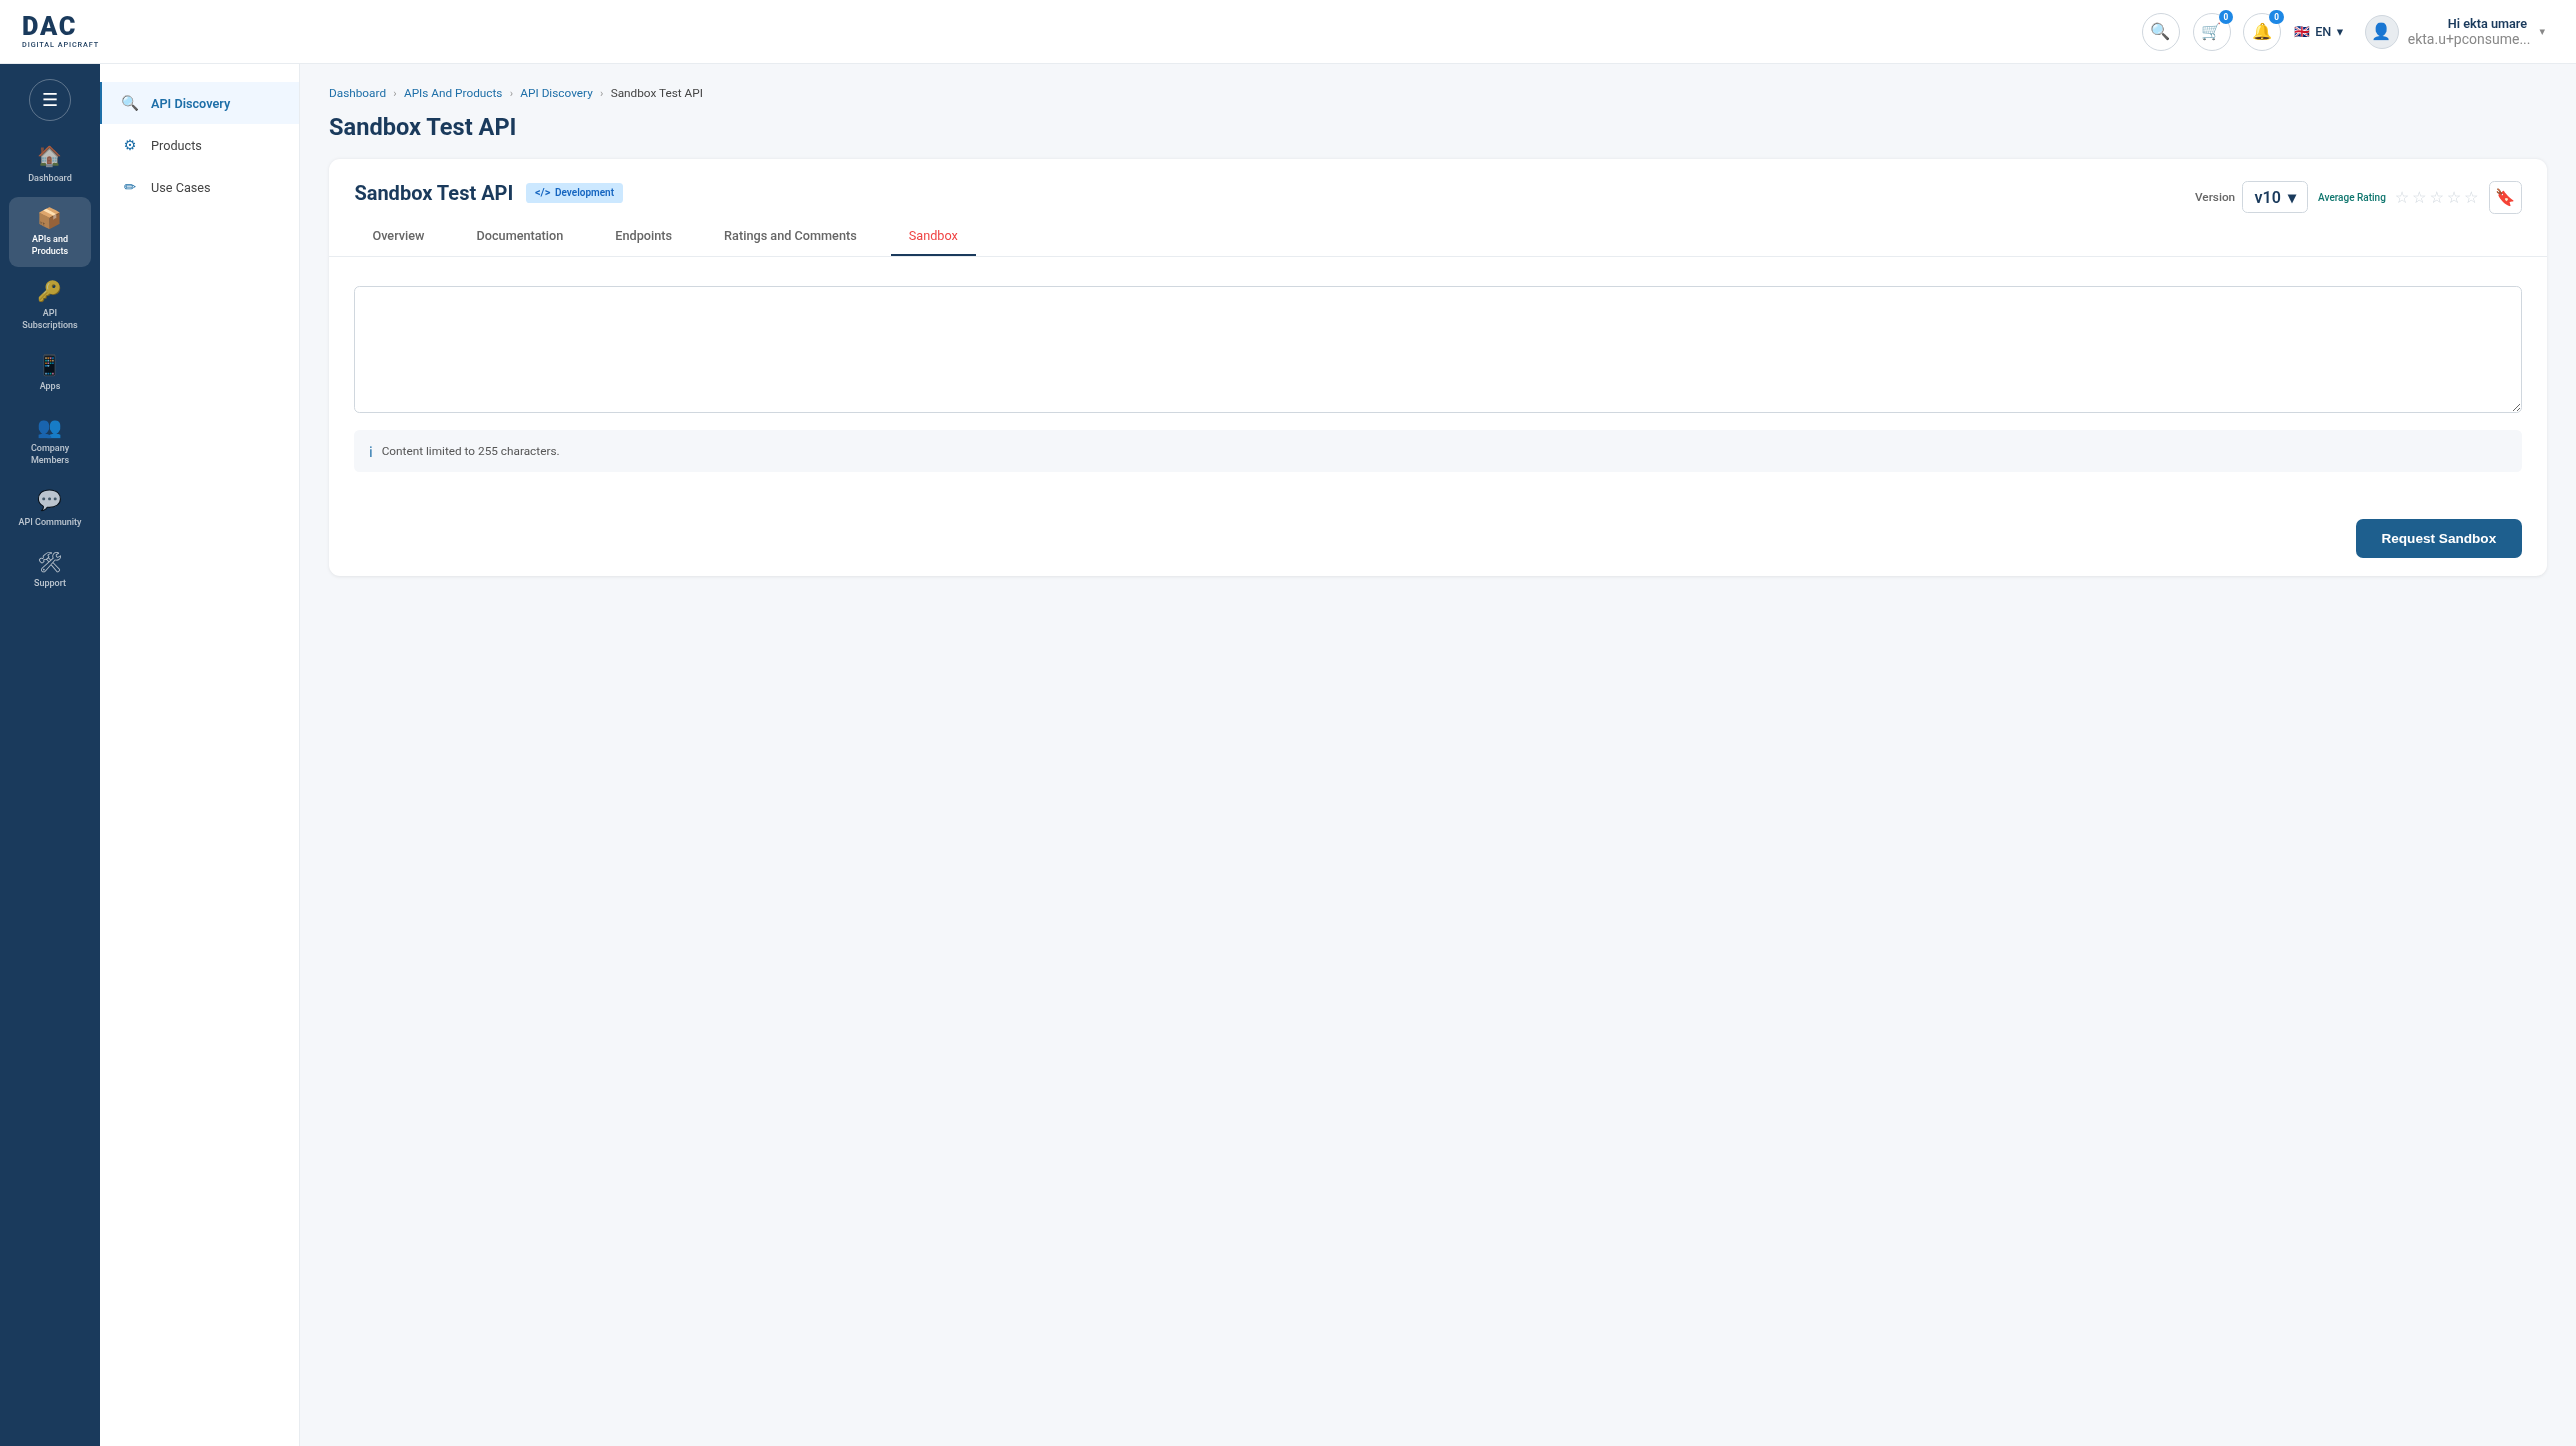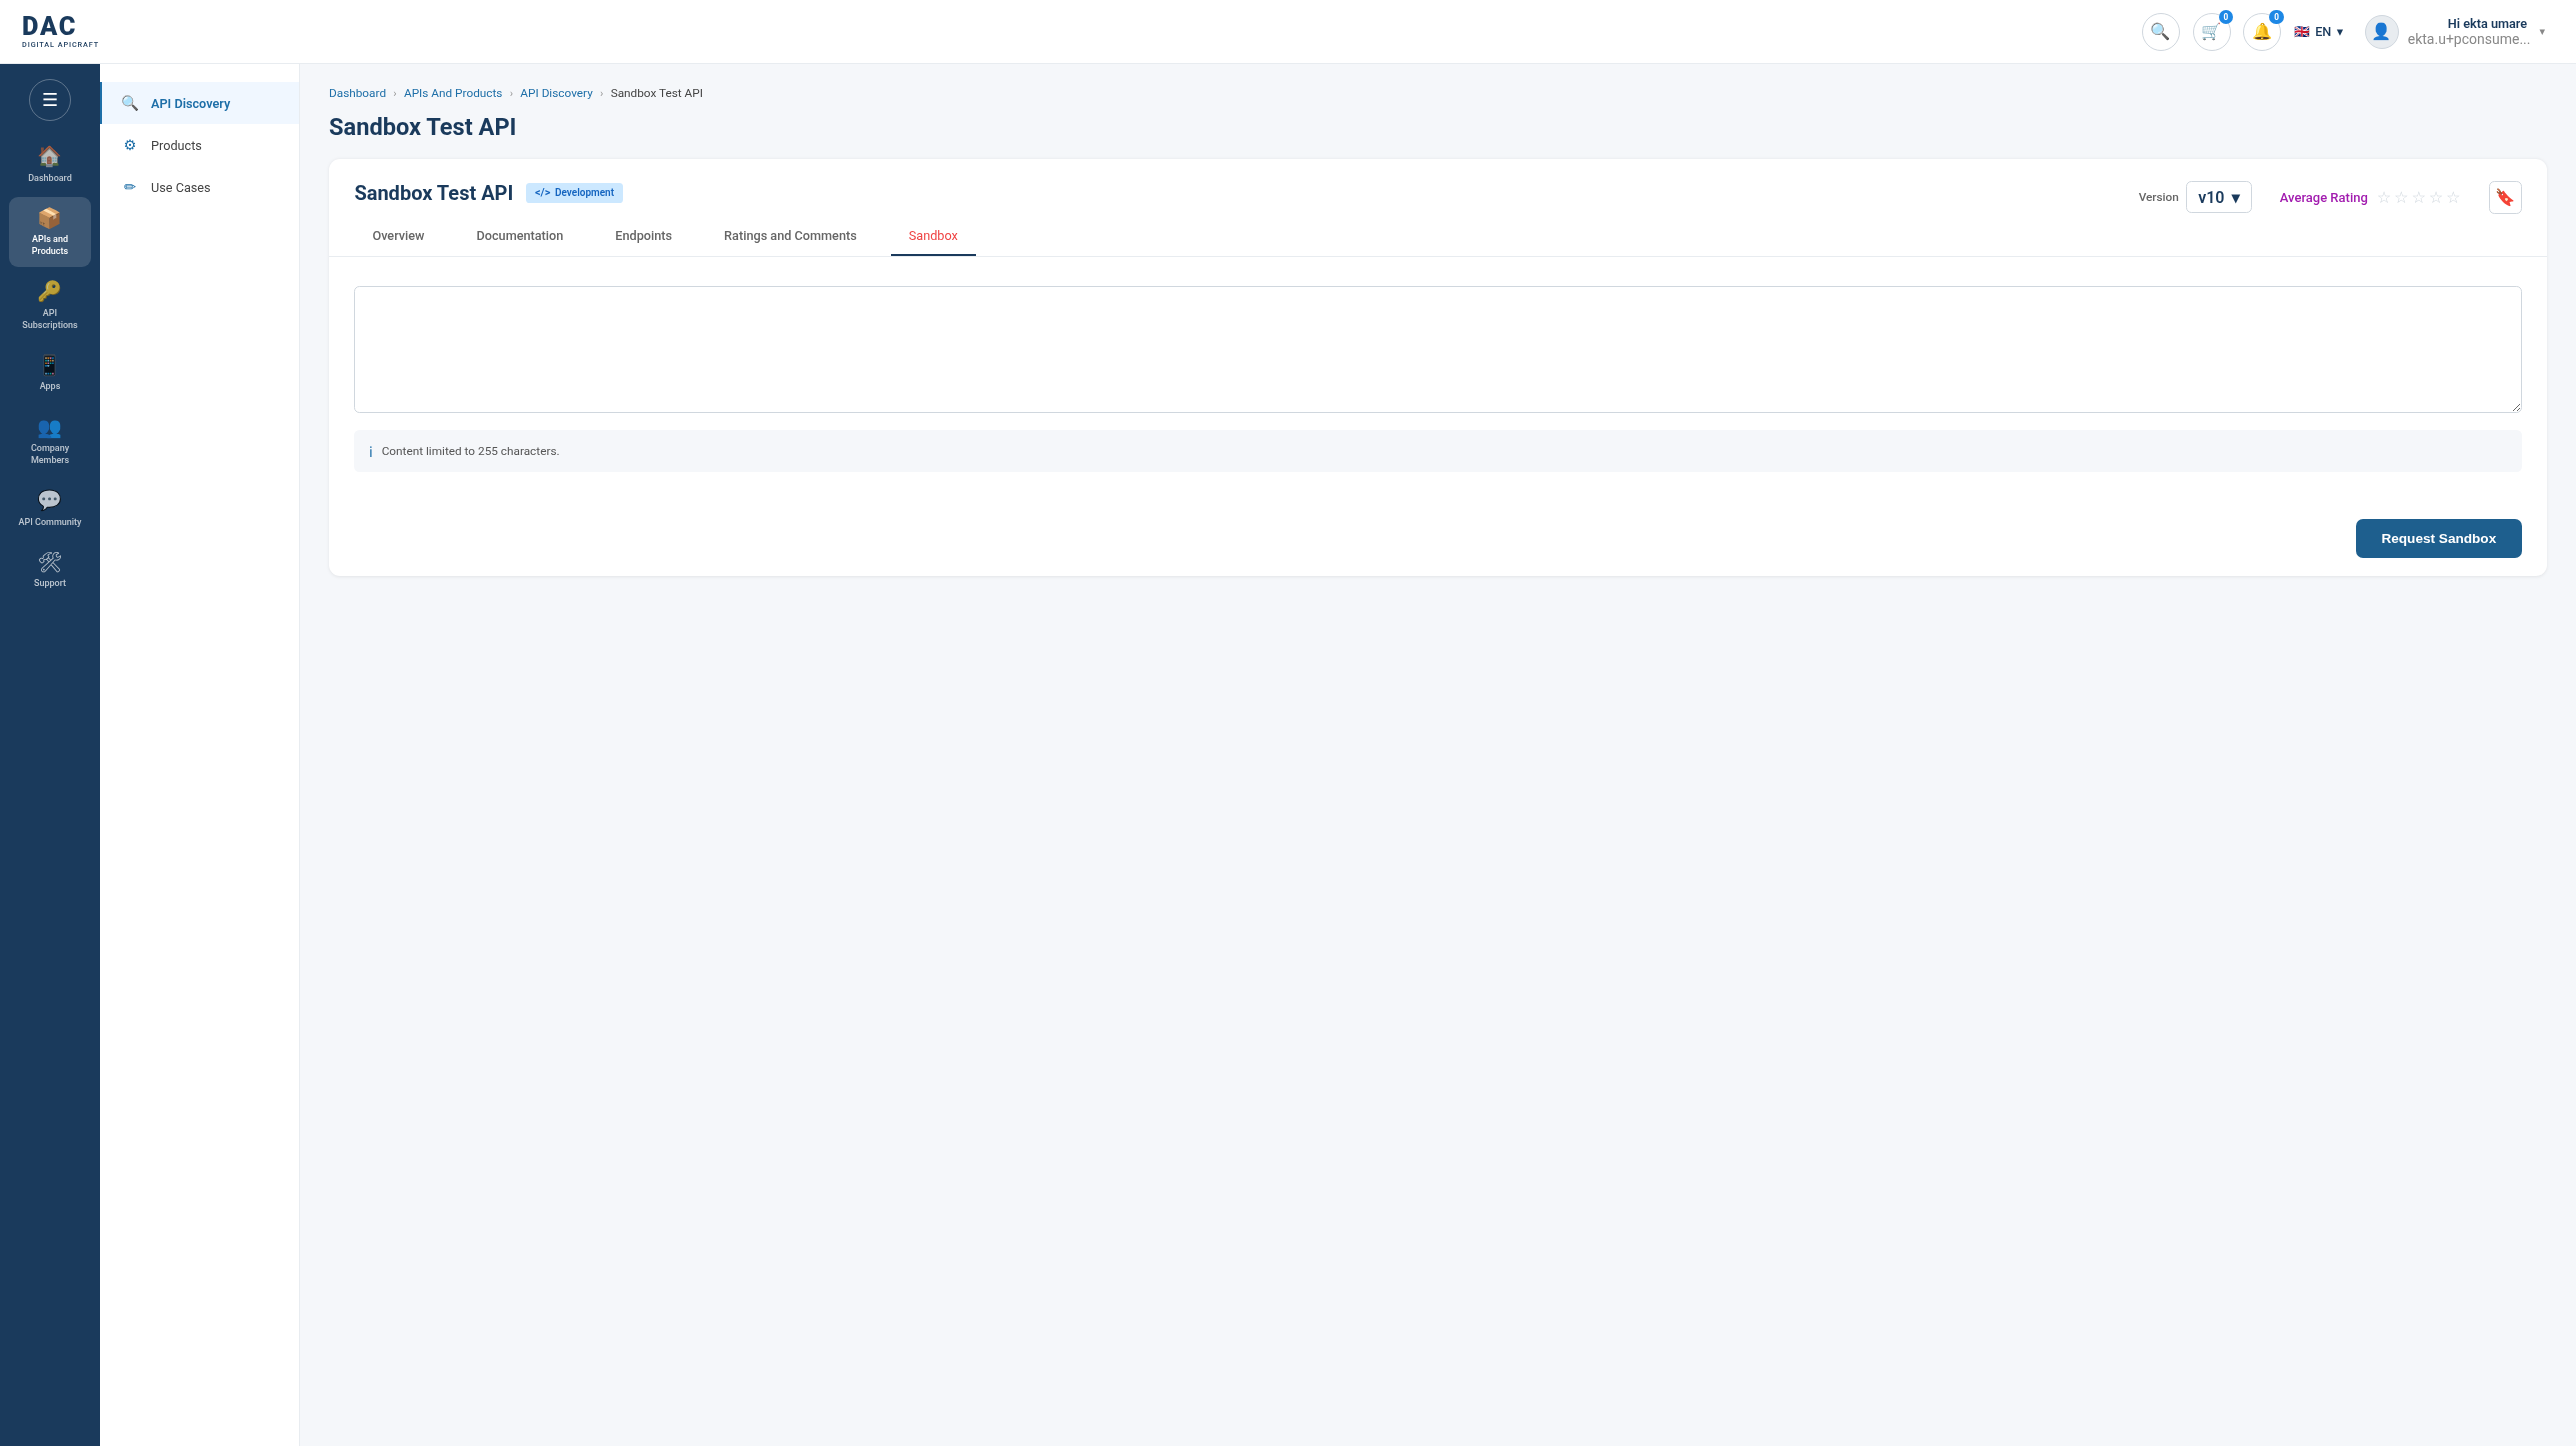--- a/index.html
+++ b/index.html
@@ -271,21 +271,21 @@
       align-items: center;
       gap: 7.3px;
       cursor: pointer;
       background: #fff;
     }
     .rating-section {
       display: flex;
       align-items: center;
       gap: 9px;
     }
-    .rating-label { font-size: 13px; color: #a21caf; font-weight: 500; }
+    .rating-label { font-size: 10px; color: #0f766e; font-weight: 500; }
     .stars { display: flex; gap: 2.7px; }
     .star { font-size: 16.3px; color: #d0d7de; cursor: pointer; }
     .bookmark-btn {
       width: 33px;
       height: 33px;
       border: 1.4px solid #d0d7de;
       border-radius: 5.4px;
       background: #fff;
       display: flex;
       align-items: center;
@@ -387,21 +387,21 @@
     }
     .api-title-badge {
       display: flex;
       align-items: center;
       gap: 12.7px;
       padding-bottom: 9px;
     }
     .version-rating-area {
       display: flex;
       align-items: center;
-      gap: 28px;
+      gap: 10px;
     }
   </style>
 </head>
 <body>
 
 <div class="top-header">
   <div class="logo-area">
     <div class="logo-text">
       <span class="logo-dac">DAC</span>
       <span class="logo-sub">DIGITAL APICRAFT</span>

